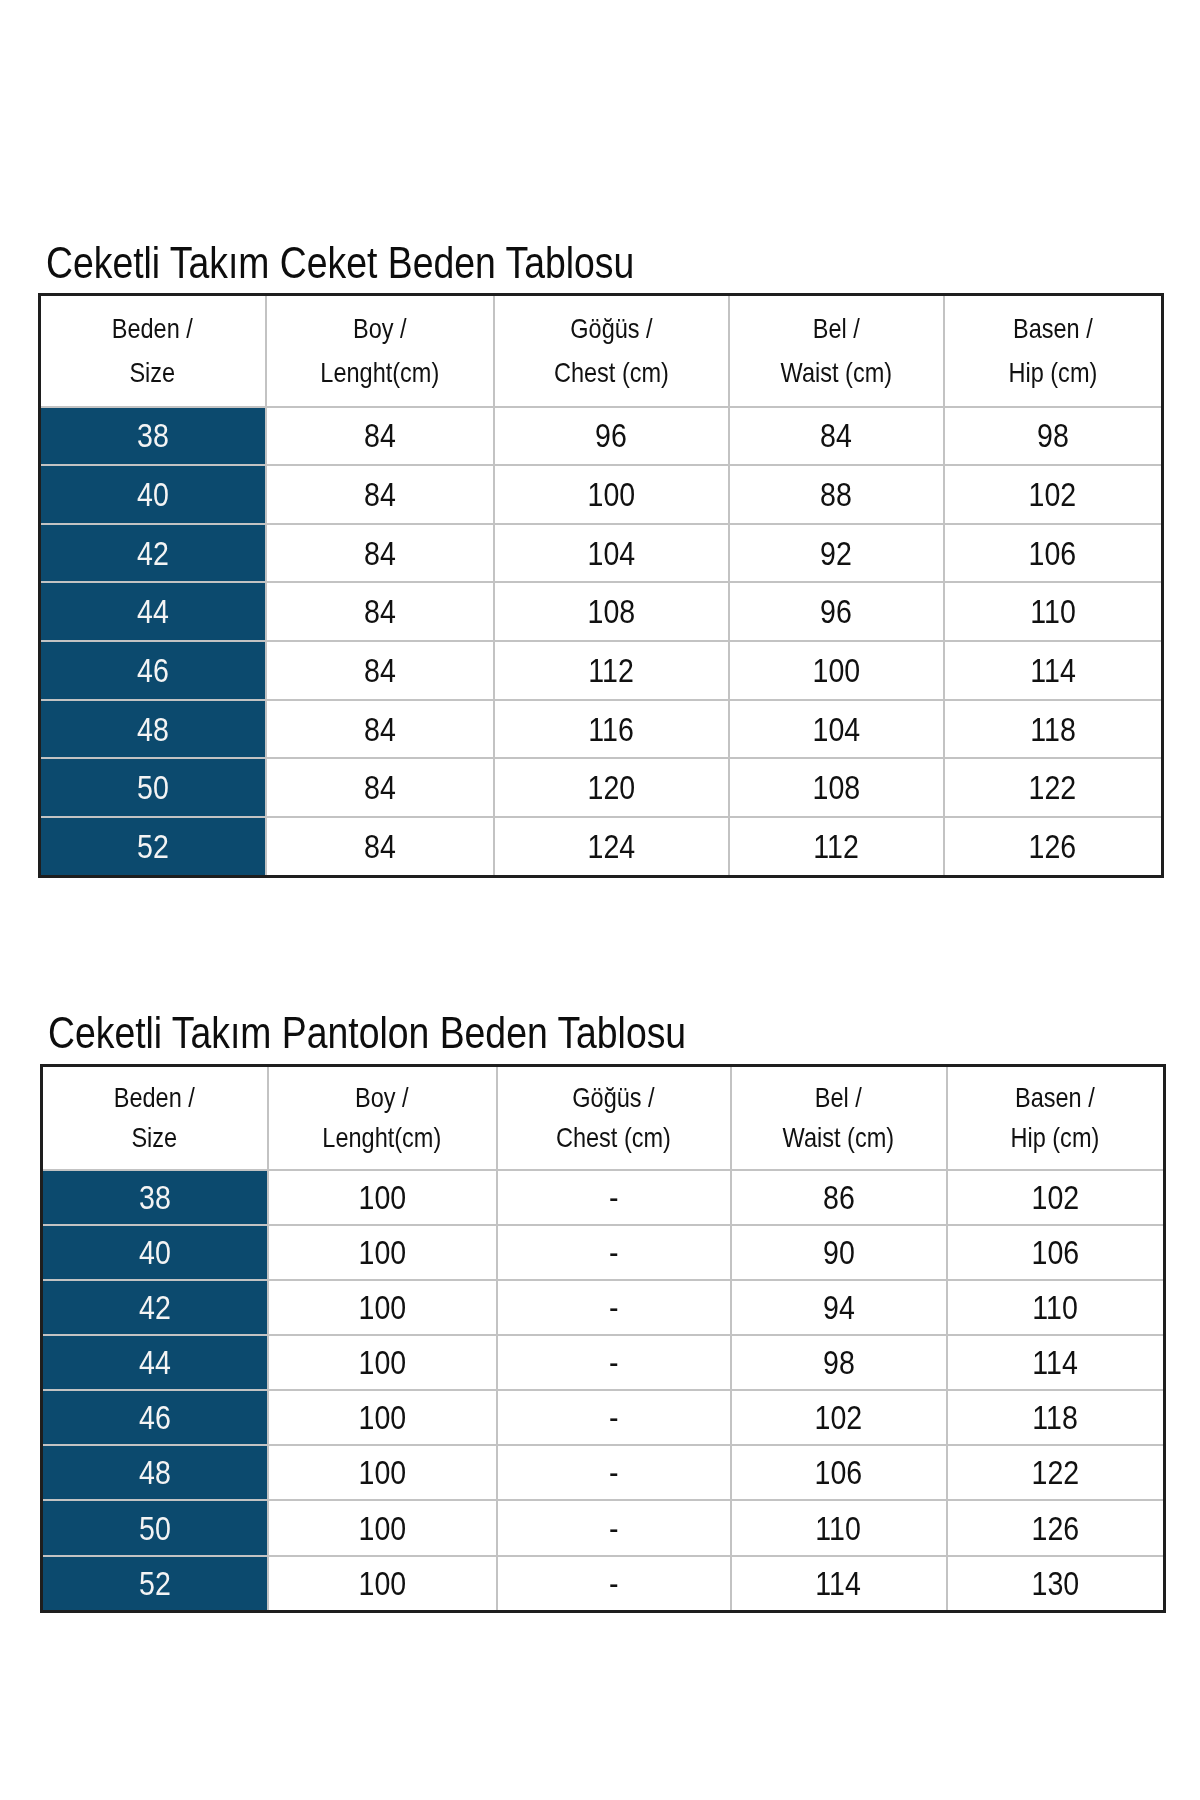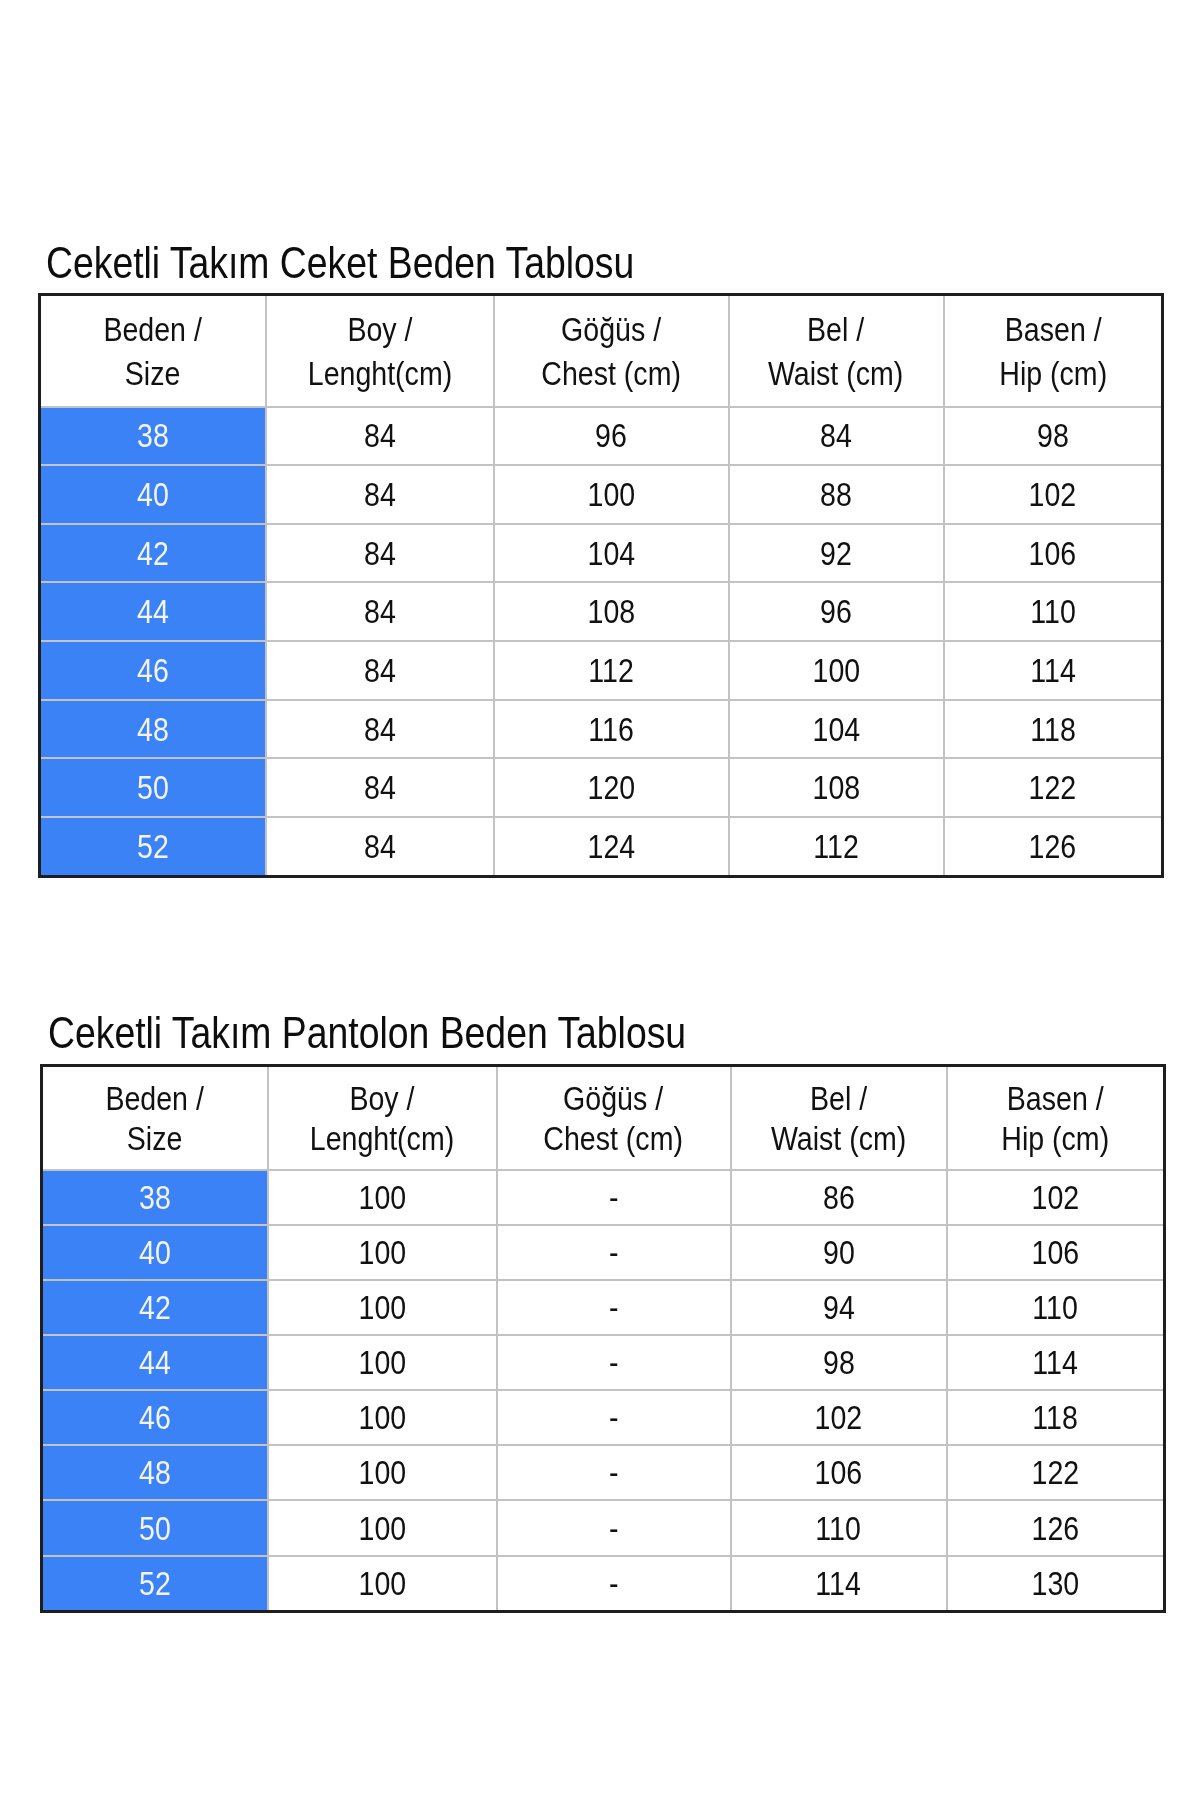--- a/index.html
+++ b/index.html
@@ -30,31 +30,31 @@
 
   .size-table th, .size-table td {
     border: 2px solid #c3c3c3;
     text-align: center;
     vertical-align: middle;
     overflow: hidden;
     white-space: nowrap;
   }
   .size-table th {
     font-weight: normal;
-    font-size: 34px;
+    font-size: 28px;
     line-height: 44px;
     color: #111;
     background: #fff;
   }
   #table-1 thead tr { height: 112px; }
   #table-2 thead tr { height: 104px; }
   #table-2 th { line-height: 40px; }
 
   .size-table td { font-size: 34px; color: #111; }
-  .size-table td.size-cell { background: #3b82f6; color: #f4f4f4; }
+  .size-table td.size-cell { background: #0c4a6e; color: #f4f4f4; }
 
   .narrow { display: inline-block; transform: scaleX(0.84); transform-origin: center; }
   .hline { display: block; }
 </style>
 </head>
 <body>
 
 <div id="title-1" class="title">Ceketli Takım Ceket Beden Tablosu</div>
 
 <table id="table-1" class="size-table">

